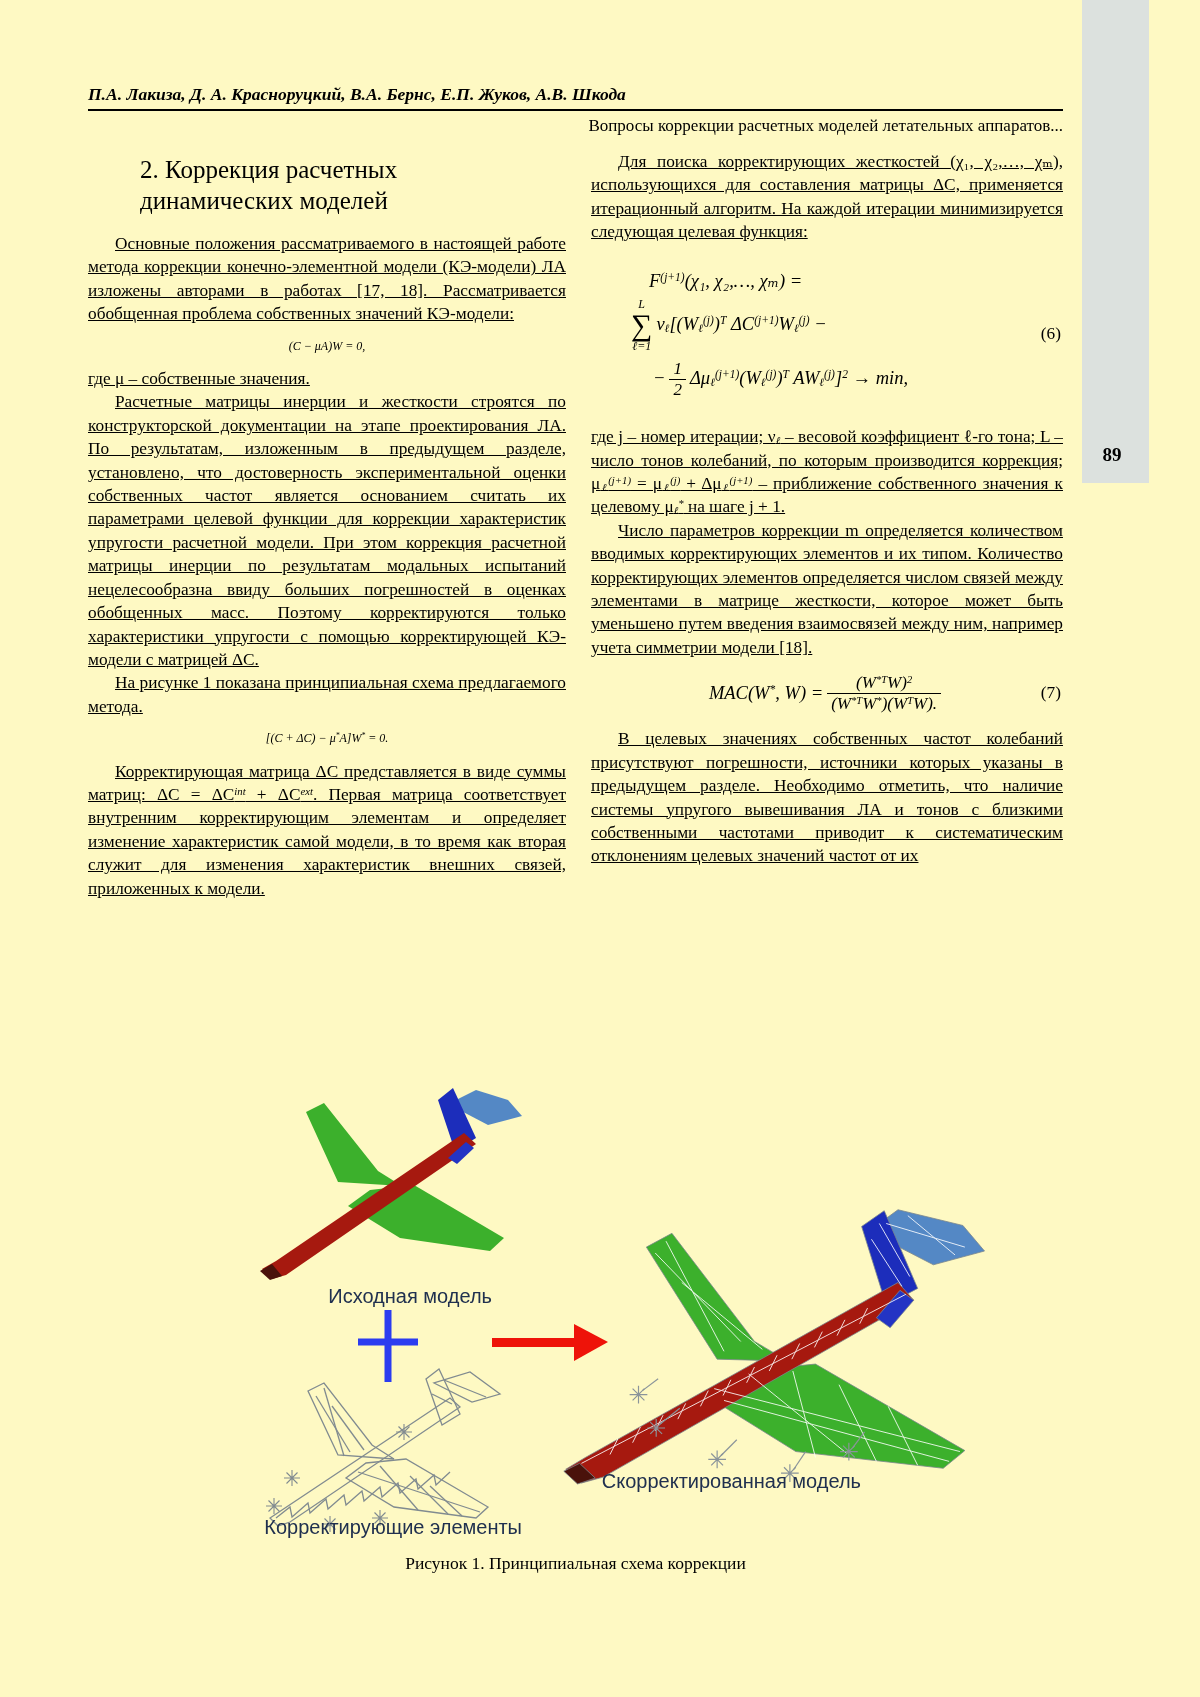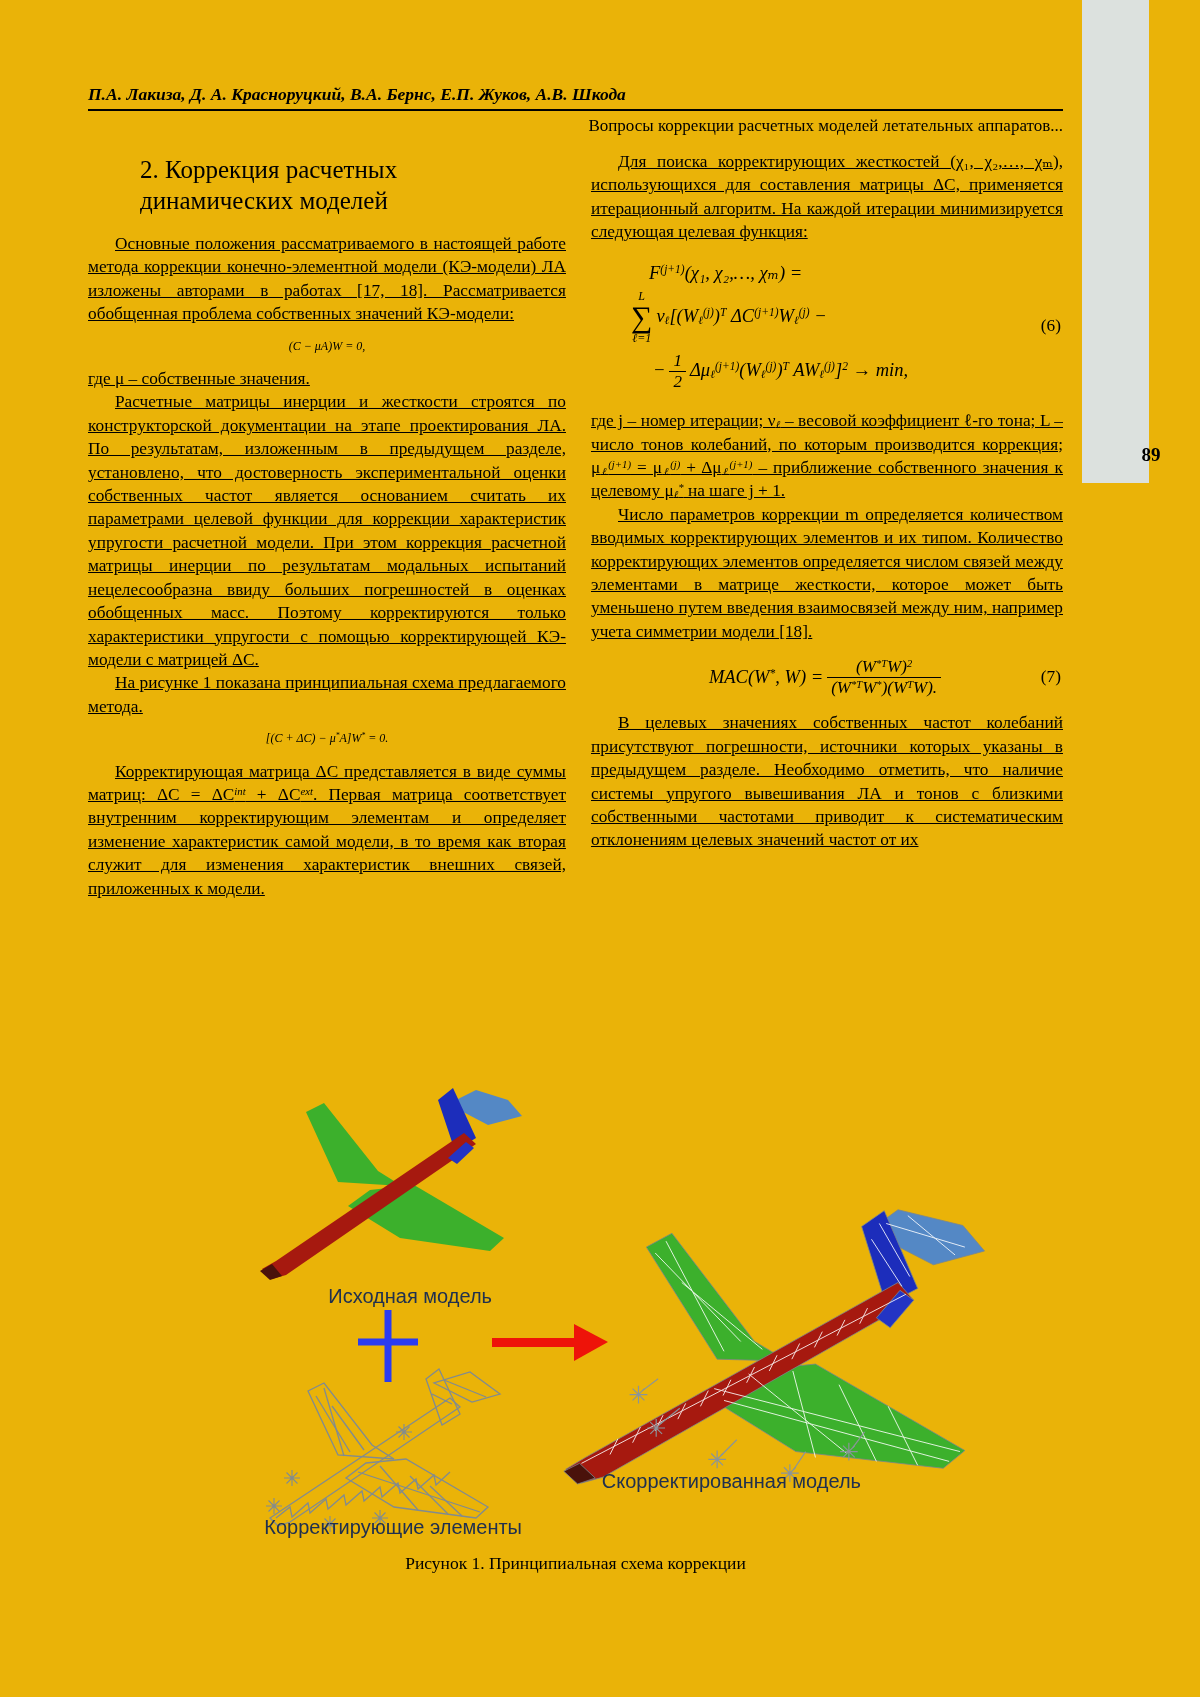--- a/index.html
+++ b/index.html
@@ -1,39 +1,39 @@
 <!DOCTYPE html>
 <html lang="ru"><head>
 <meta charset="utf-8">
 <style>
   html,body{margin:0;padding:0;background:#ffffff;}
-  .page{position:relative;width:1200px;height:1697px;background:#eab308;
+  .page{position:relative;width:1200px;height:1697px;background:#fef9c3;
         font-family:"Liberation Serif","DejaVu Serif","DejaVu Sans",serif;color:#000;overflow:hidden;}
   
   .authors{position:absolute;left:88px;top:84px;width:975px;font-size:17.5px;
            font-weight:bold;font-style:italic;white-space:nowrap;}
   .headrule{position:absolute;left:88px;top:109px;width:975px;height:2px;background:#000;}
   .running-head{position:absolute;left:88px;top:116px;width:975px;text-align:right;font-size:17px;}
   .graybar{position:absolute;left:1082px;top:0;width:67px;height:483px;background:#dce1de;}
   .pagenum{position:absolute;left:1082px;top:444px;width:60px;text-align:center;
-           font-weight:bold;font-size:19px;padding-left:39px;}
+           font-weight:bold;font-size:19px;}
   
   .col{position:absolute;top:150px;font-size:17.3px;line-height:23.4px;text-align:justify;}
   .col-left{left:88px;width:478px;}
   .col-right{left:591px;width:472px;}
   .col p{margin:0;text-decoration:underline;}
   .indent{text-indent:27px;}
   .section-heading{font-size:25px;font-weight:normal;line-height:31px;margin:4px 0 16px 0;
                    padding-left:52px;text-align:left;}
   
   .math{font-style:italic;}
   sup{font-size:0.62em;vertical-align:0.5em;line-height:0;font-style:italic;}
   sub{font-size:0.62em;vertical-align:-0.2em;line-height:0;font-style:italic;}
   .eq-center{text-align:center;margin:9px 0;font-size:12px;}
-  .eqblock{position:relative;margin:18px 0;font-size:18.5px;}
+  .eqblock{position:relative;margin:26px 0;font-size:18.5px;}
   .eqnum{position:absolute;right:2px;top:50%;transform:translateY(-50%);
          font-style:normal;font-size:17.3px;}
   .eq6-l1{padding-left:58px;}
   .eq6-l2{padding-left:40px;margin-top:5px;display:flex;align-items:center;}
   .eq6-l3{padding-left:62px;margin-top:7px;display:flex;align-items:center;}
   .bigsum{display:inline-flex;flex-direction:column;align-items:center;line-height:1;
           margin-right:4px;}
   .sumtop,.sumbot{font-size:12px;font-style:italic;}
   .sumsym{font-size:30px;font-style:normal;}
   .frac{display:inline-flex;flex-direction:column;align-items:center;line-height:1.15;

